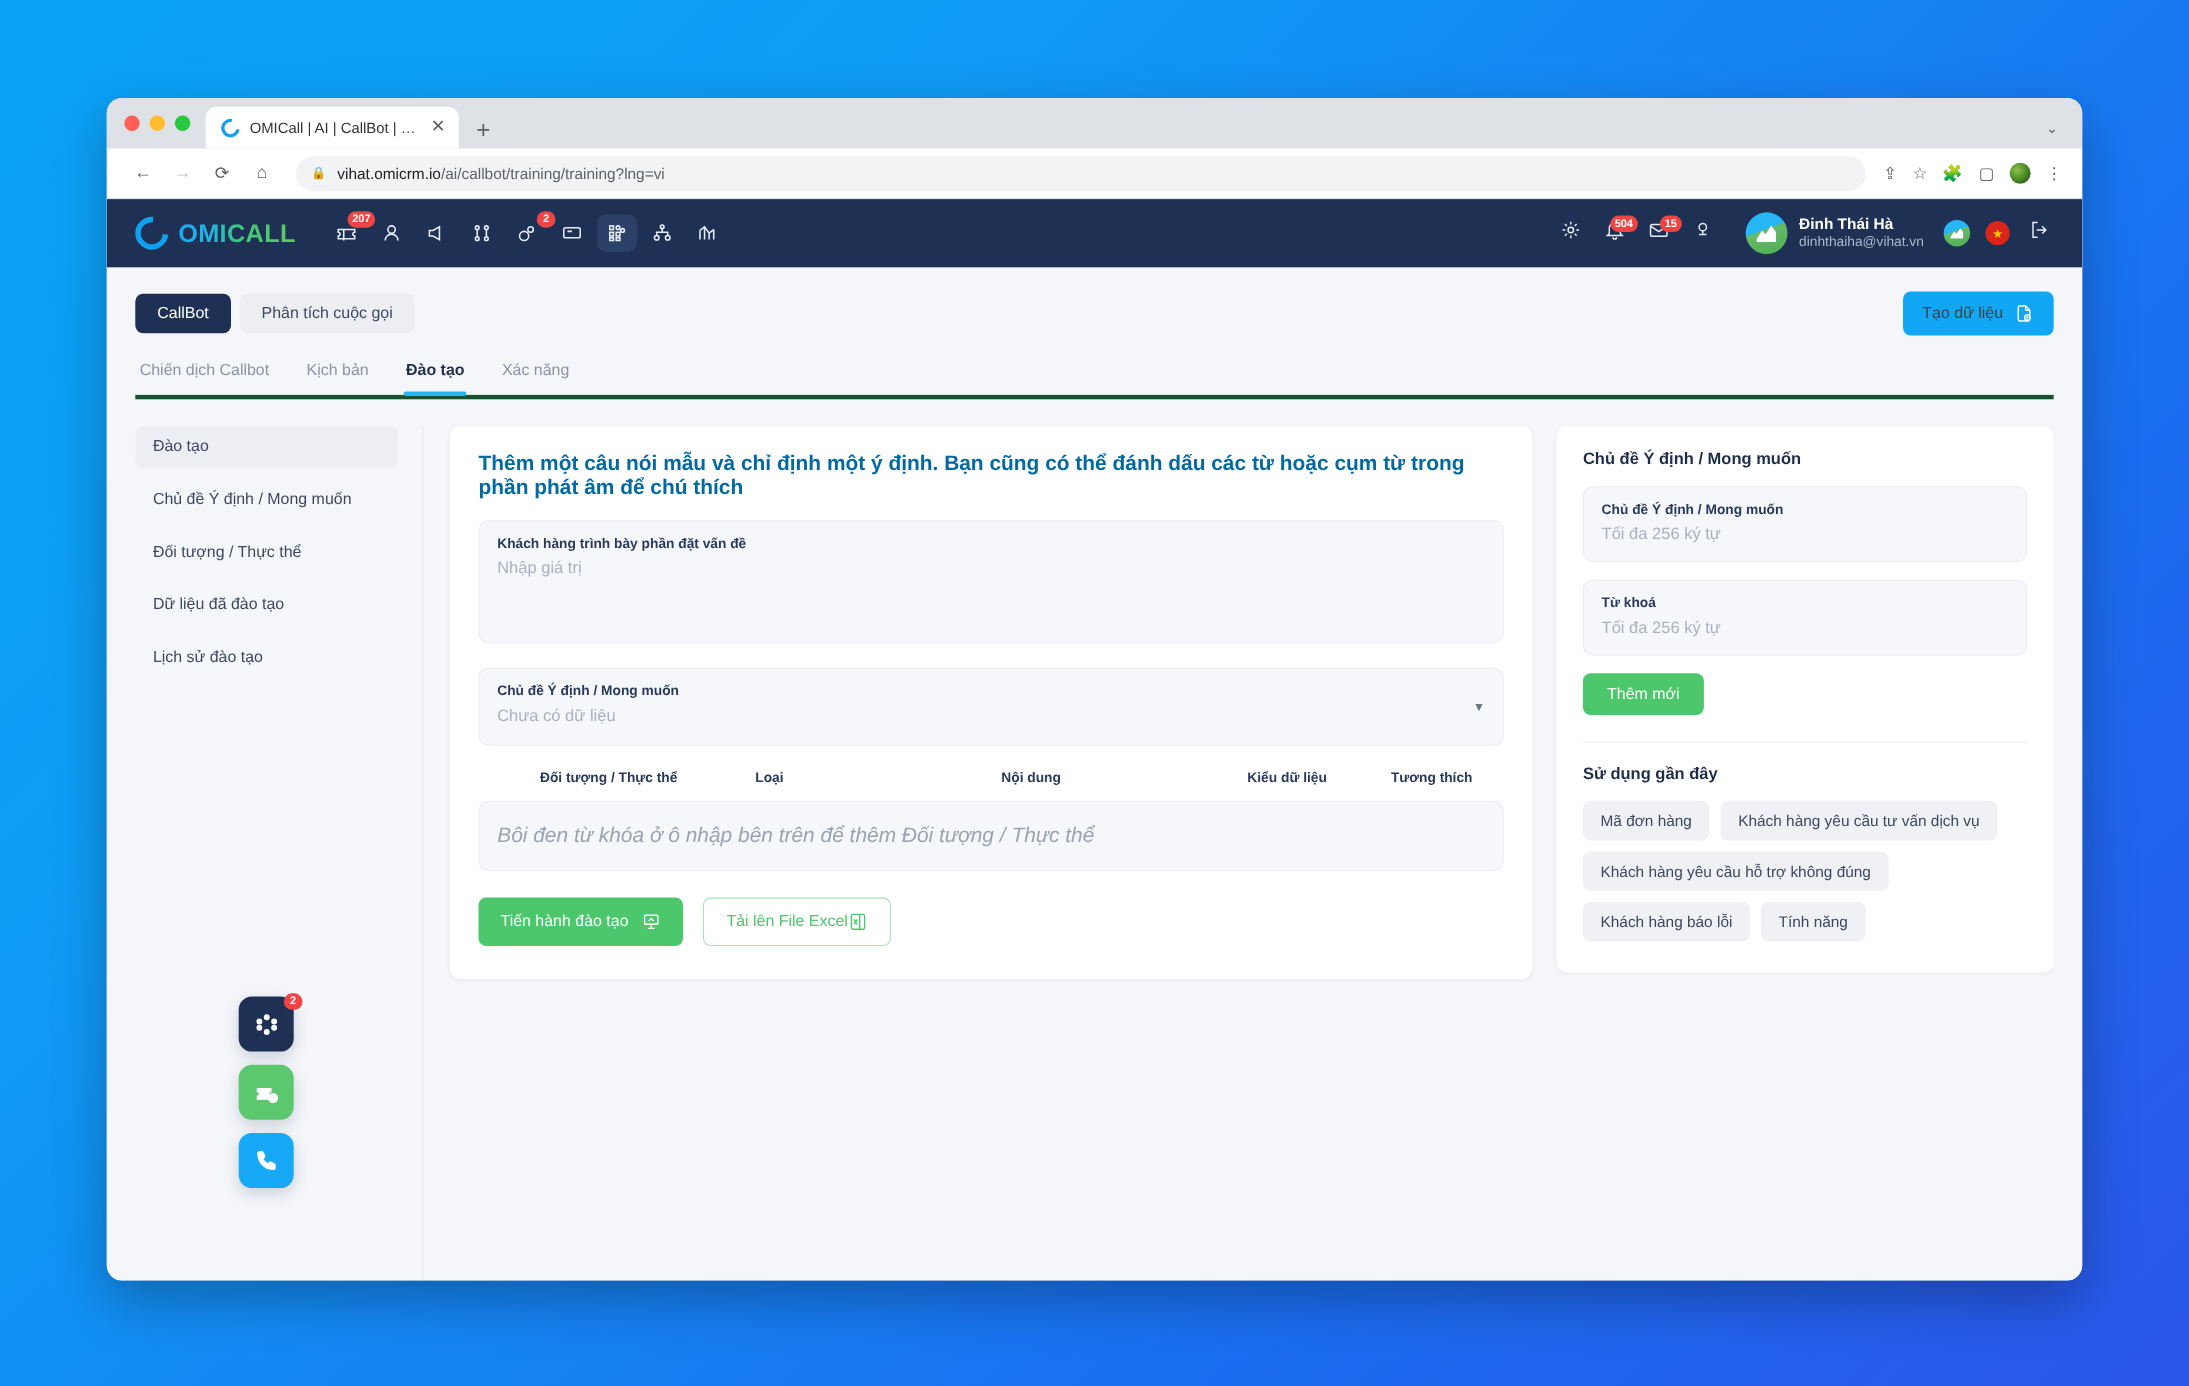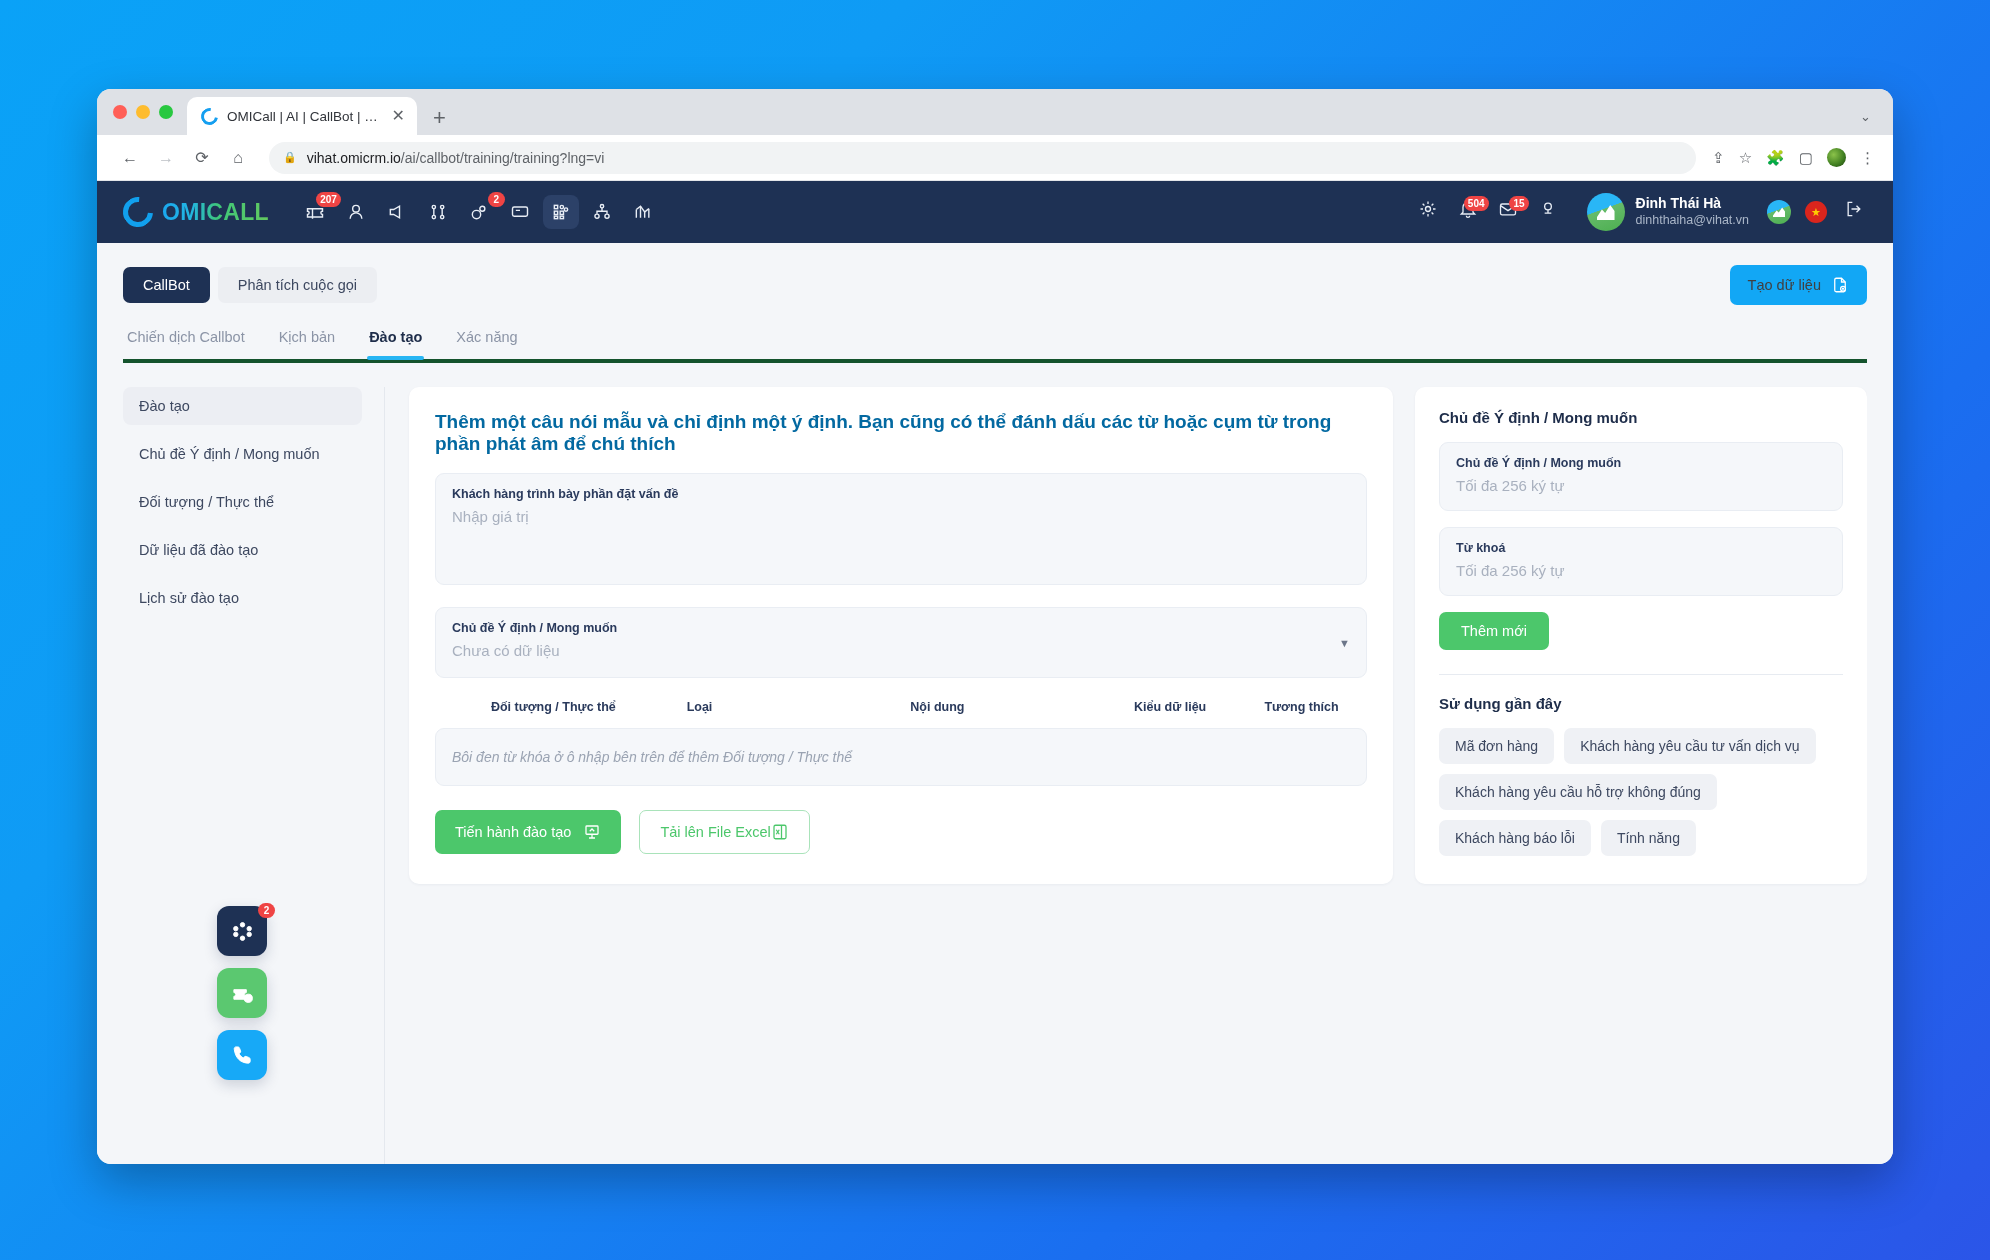--- a/index.html
+++ b/index.html
@@ -178,21 +178,21 @@
   .selectfield { margin-top: 22px; position: relative; padding-bottom: 18px; }
   .caret { position: absolute; right: 16px; top: 50%; transform: translateY(-50%); color: #6c7689; font-size: 11px; }
 
   table.tbl { width: 100%; border-collapse: collapse; margin-top: 22px; }
   table.tbl th {
     font-size: 12.5px; color: #2a3a5c; font-weight: bold; text-align: left;
     padding: 0 0 14px 0;
   }
   .emptybox {
     background: #f5f7fa; border: 1px solid #e9edf3; border-radius: 9px;
-    padding: 20px 16px; font-size: 14px; font-style: italic; color: #9aa3b2;
+    padding: 20px 16px; font-size: 19px; font-style: italic; color: #9aa3b2;
   }
   .actions { display: flex; gap: 18px; margin-top: 24px; }
   .btn-green {
     background: #4cc76b; color: #fff; border: none; cursor: pointer;
     font-size: 14.5px; padding: 12px 20px; border-radius: 7px;
     display: flex; align-items: center; gap: 12px;
   }
   .btn-green svg { width: 18px; height: 18px; stroke: #fff; fill: none; stroke-width: 1.7; }
   .btn-outline {
     background: #fff; color: #4cc76b; border: 1px solid #a9e3ba; cursor: pointer;

